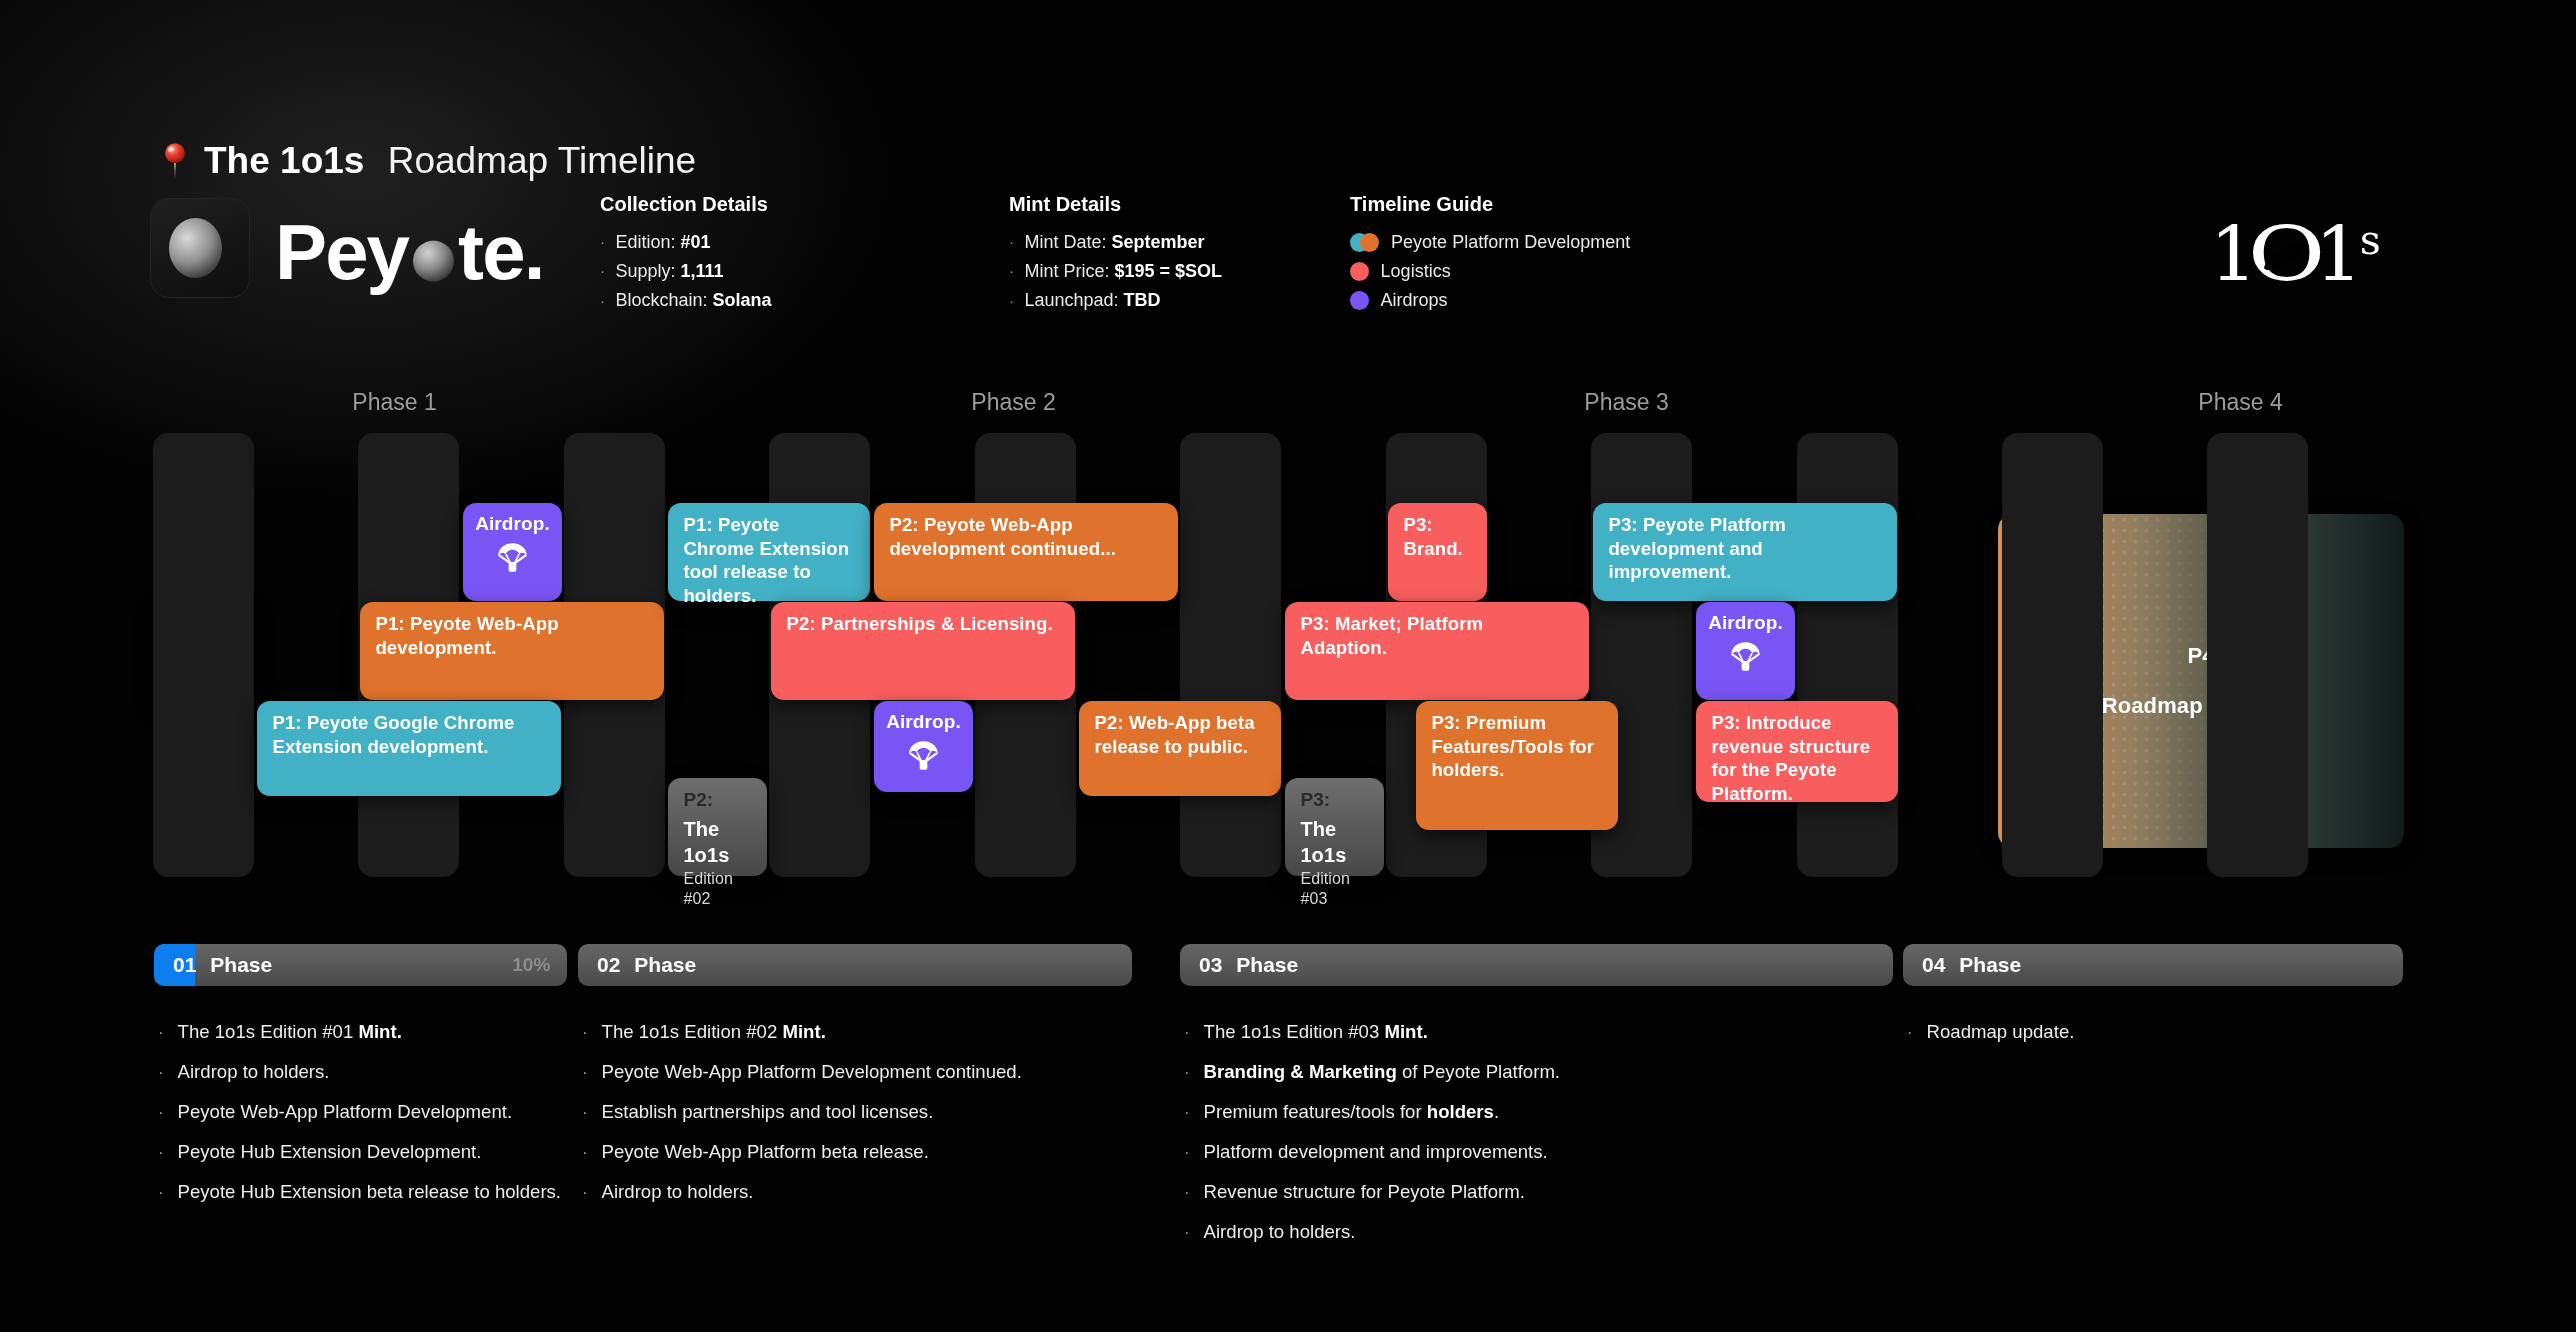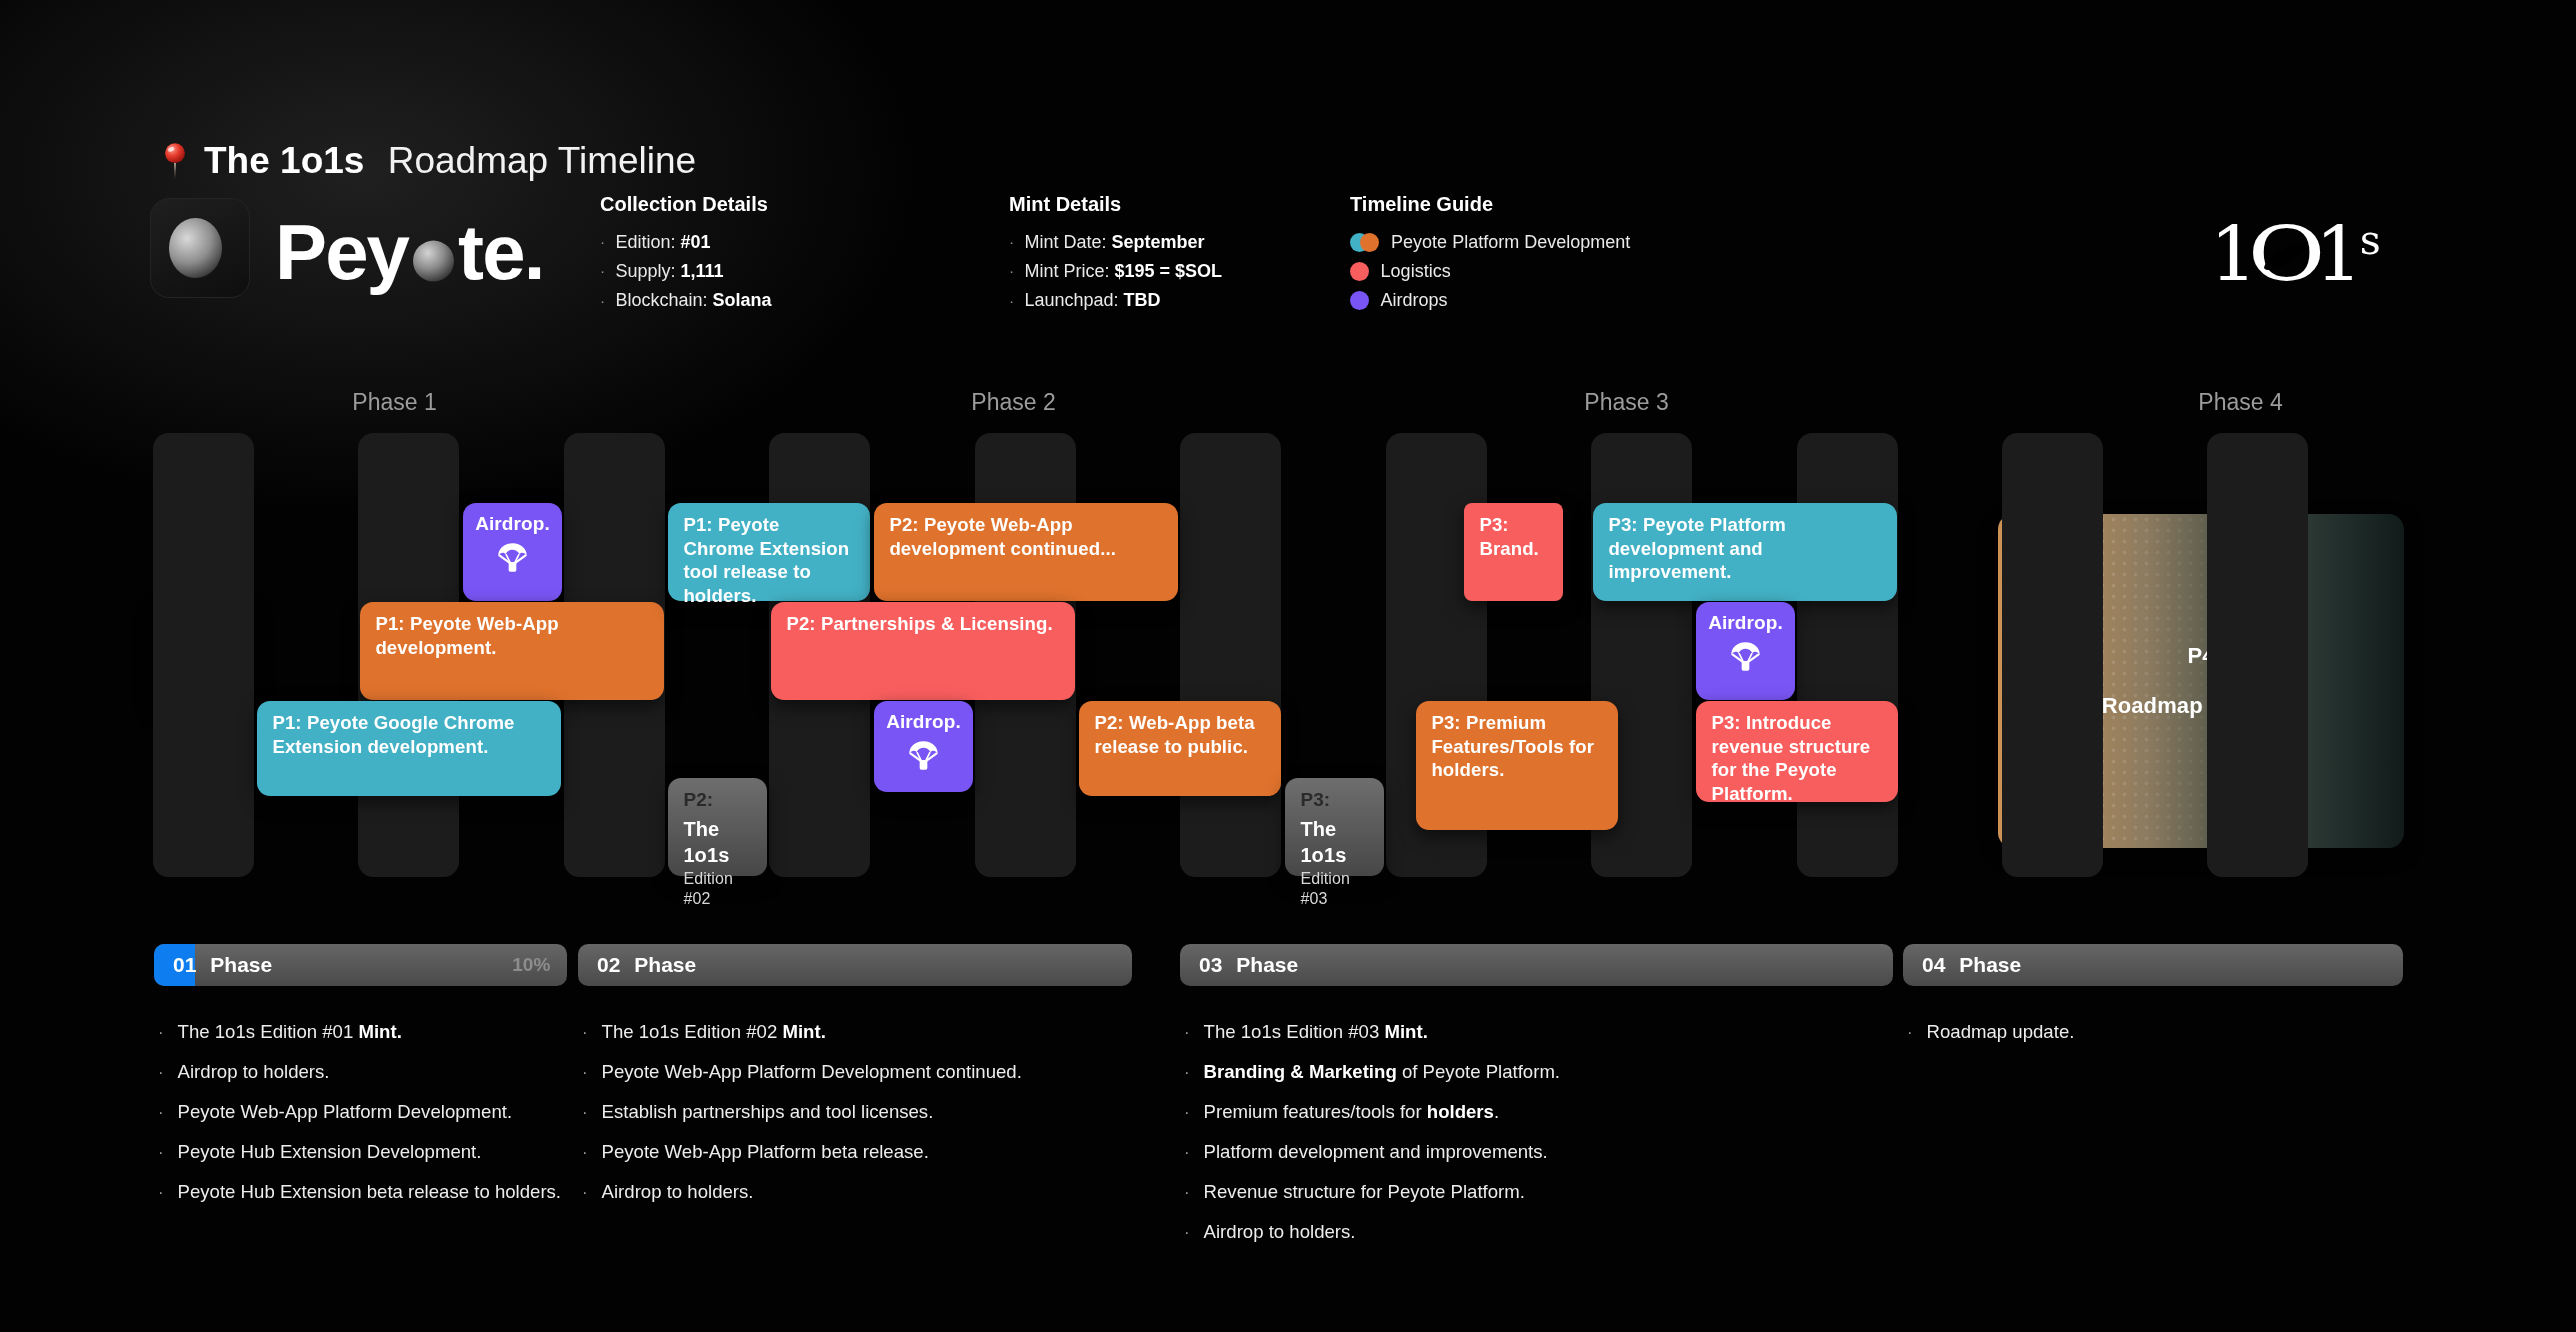--- a/index.html
+++ b/index.html
@@ -255,22 +255,23 @@
         <path d="M20 26 L28 42 M44 26 L36 42" stroke="#fff" stroke-width="3" fill="none"></path>
         <rect x="25" y="40" width="14" height="18" rx="3" fill="#fff"></rect>
       </svg>
     </div>
     <div class="tcard orange" style="left: 1079px; top: 701px; width: 202px; height: 95px;"><strong>P2:</strong><span> Web-App beta release to public.</span></div>
     <div class="tcard gray" style="left: 1285px; top: 778px; width: 99px; height: 98px;">
       <div class="ed-head">P3:</div>
       <div class="ed-title">The 1o1s</div>
       <div class="ed-sub">Edition #03</div>
     </div>
-    <div class="tcard red" style="left: 1464px; top: 503px; width: 99px; height: 98px; border-radius: 8px;"><strong>P3:</strong><span> Brand.</span></div>
+    <div class="tcard red" style="left: 1388px; top: 503px; width: 99px; height: 98px;"><strong>P3:</strong><span> Brand.</span></div>
     <div class="tcard teal" style="left: 1593px; top: 503px; width: 304px; height: 98px;"><strong>P3:</strong><span> Peyote Platform development and improvement.</span></div>
+    <div class="tcard red" style="left: 1285px; top: 602px; width: 304px; height: 98px;"><strong>P3:</strong><span> Market; Platform Adaption.</span></div>
     <div class="tcard purple airdrop" style="left: 1696px; top: 602px; width: 99px; height: 98px;">
       <div class="ad-label">Airdrop.</div>
       <svg width="35" height="35" viewBox="0 0 64 64">
         <path d="M32 6 C16 6 6 17 6 28 C10 23 16 22 19 26 C23 20 27 18 32 18 C37 18 41 20 45 26 C48 22 54 23 58 28 C58 17 48 6 32 6 Z" fill="#fff"></path>
         <path d="M8 28 L27 42 M56 28 L37 42" stroke="#fff" stroke-width="4" stroke-linecap="round" fill="none"></path>
         <path d="M20 26 L28 42 M44 26 L36 42" stroke="#fff" stroke-width="3" fill="none"></path>
         <rect x="25" y="40" width="14" height="18" rx="3" fill="#fff"></rect>
       </svg>
     </div>
     <div class="tcard orange" style="left: 1416px; top: 701px; width: 202px; height: 129px;"><strong>P3:</strong><span> Premium Features/Tools for holders.</span></div>

